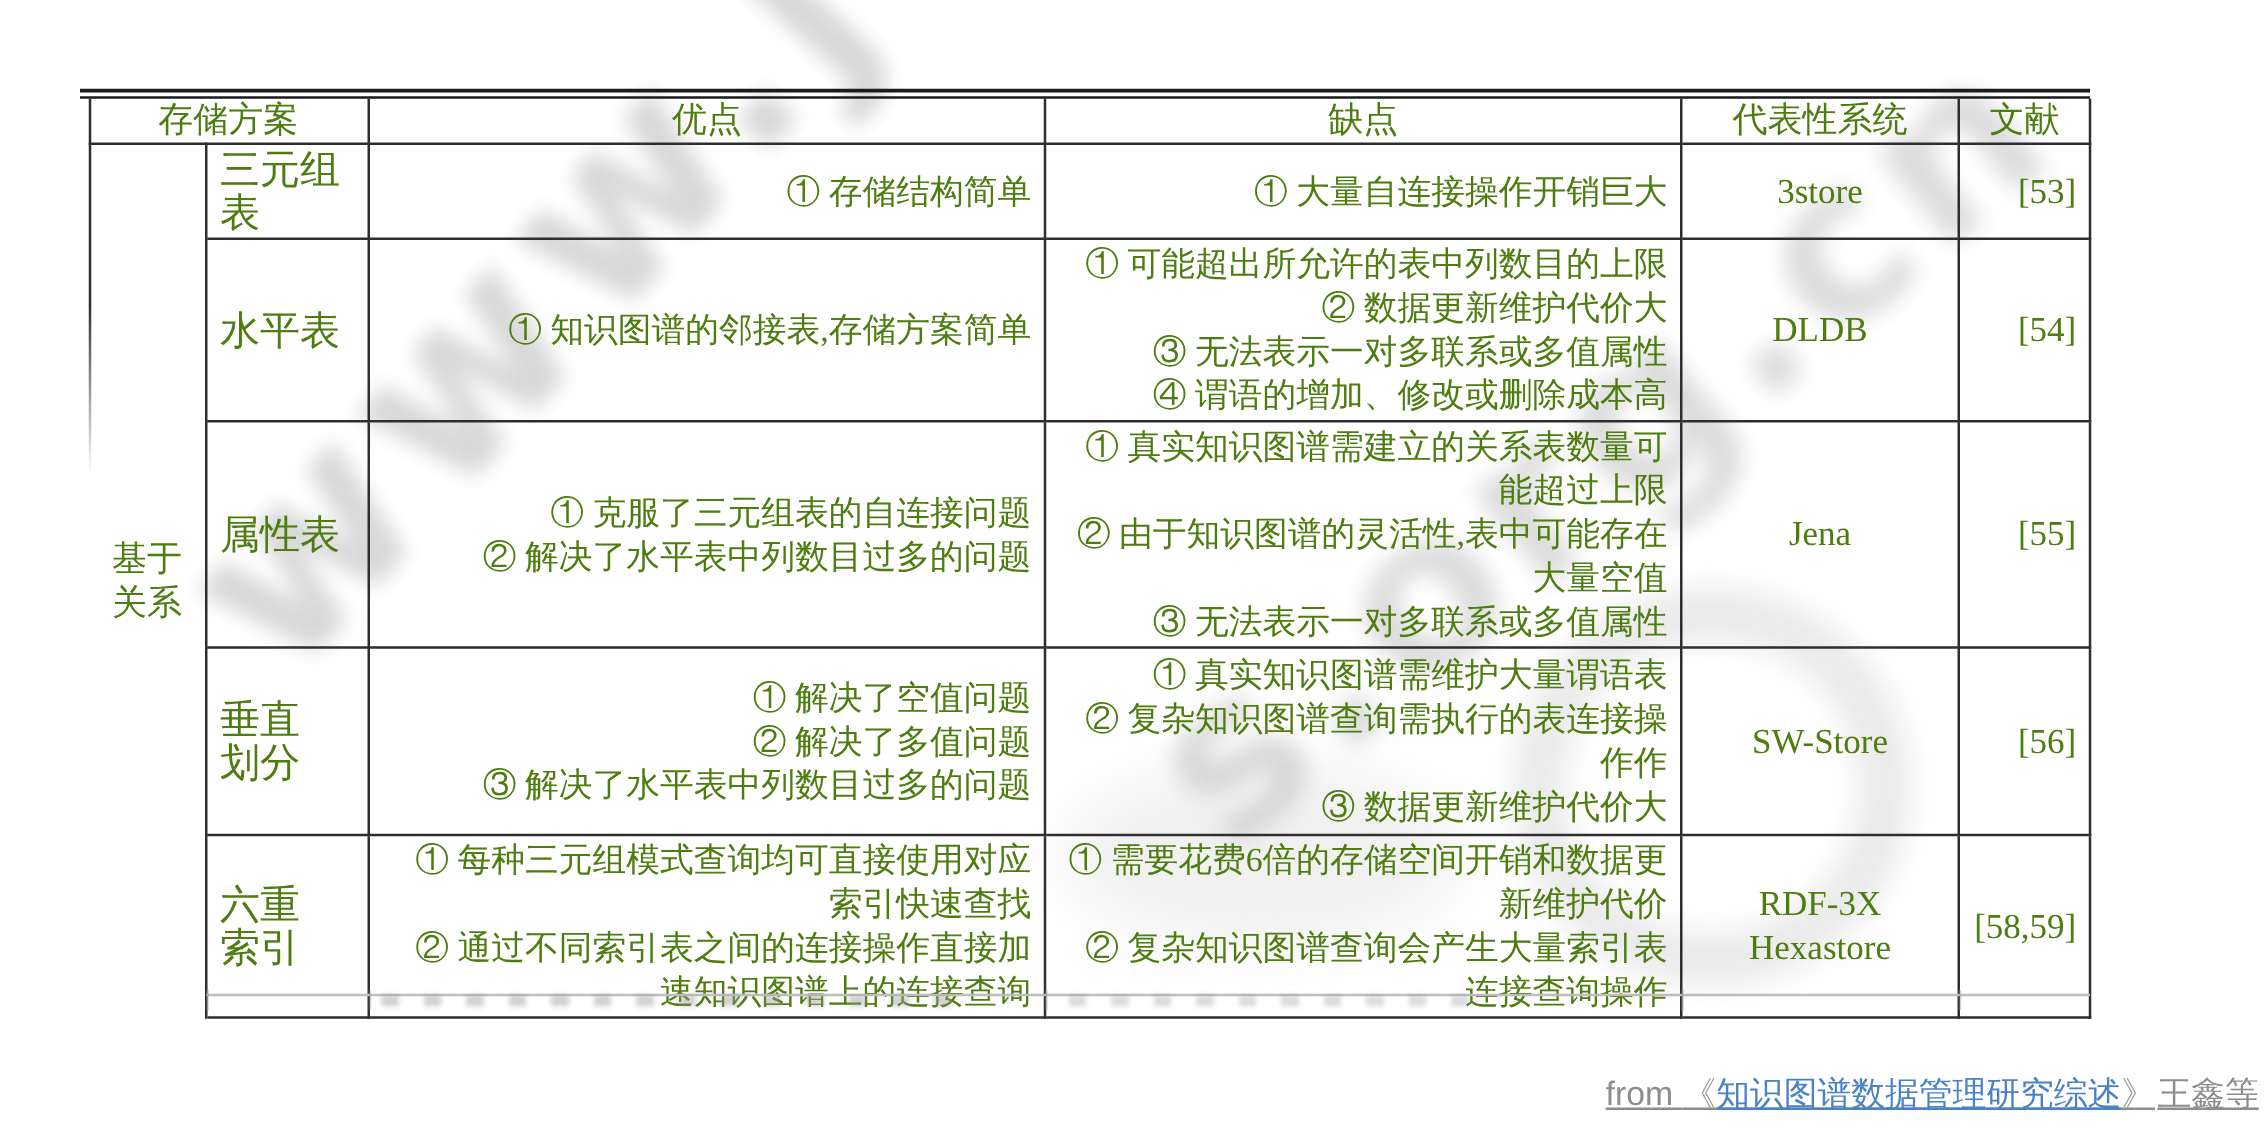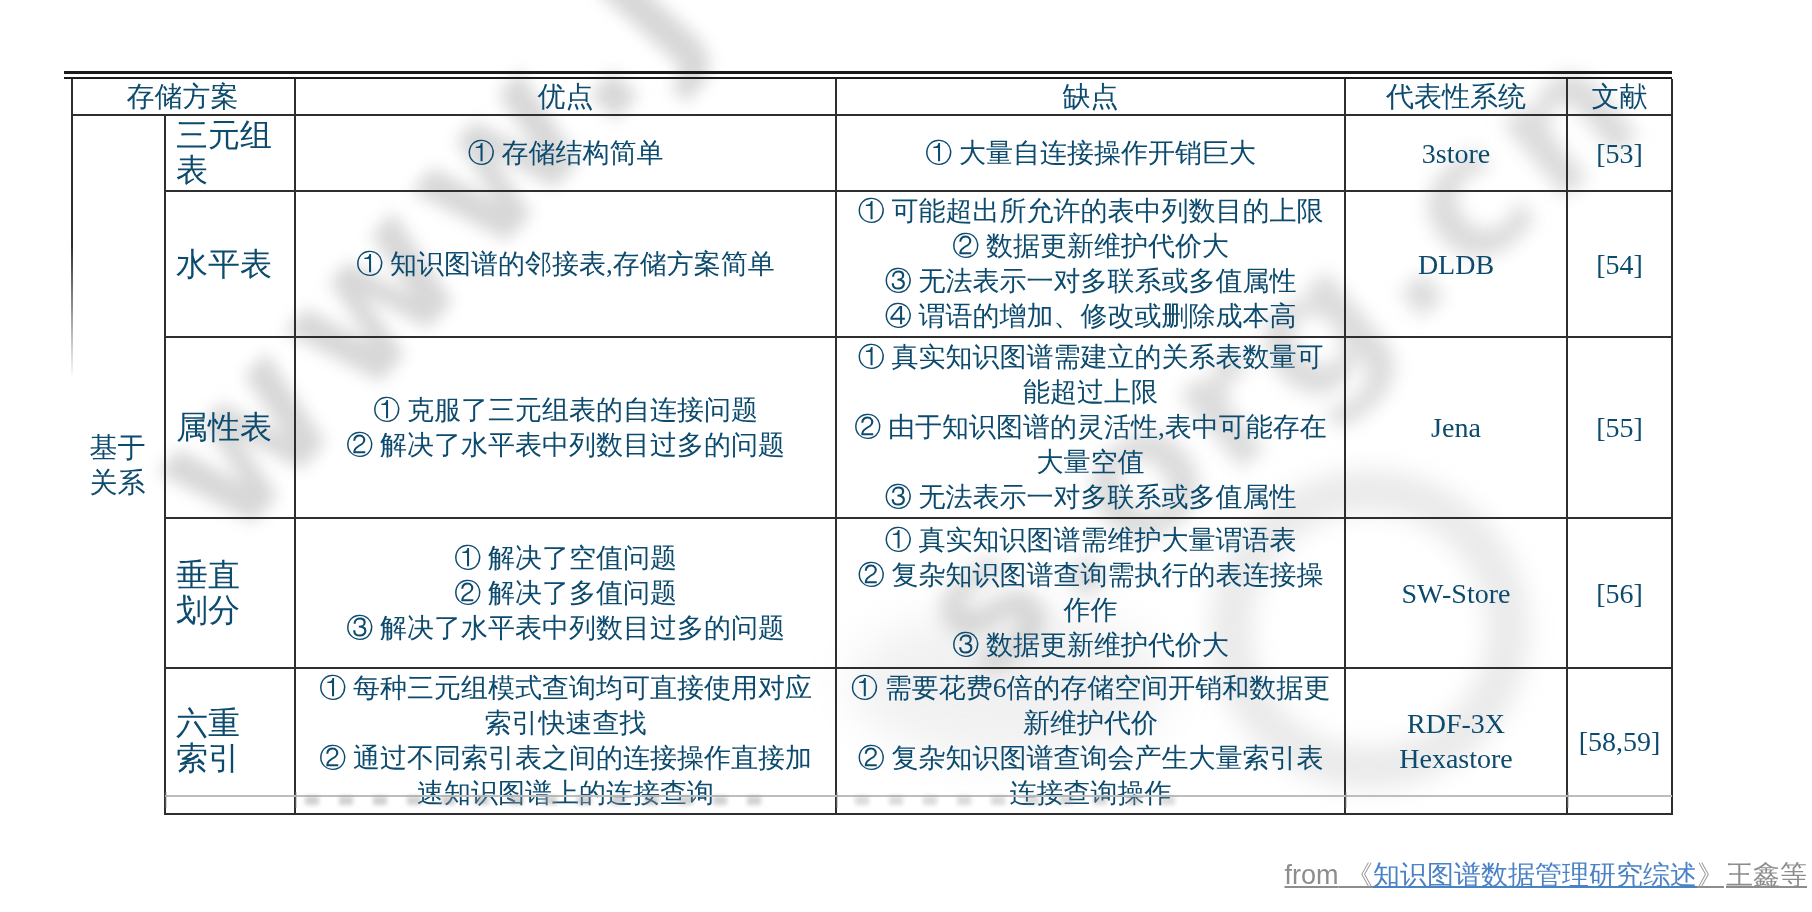--- a/index.html
+++ b/index.html
@@ -25,35 +25,35 @@
   
   .topline{position:absolute;left:64px;width:1608px;background:#1b1b1b;}
   .topline.l1{top:71px;height:3px;}
   .topline.l2{top:77px;height:2px;}
   .left-border-fade{position:absolute;left:71px;top:79px;width:2px;height:300px;
       background:linear-gradient(#2e2e2e 0%,#2e2e2e 55%,rgba(46,46,46,0) 100%);}
 
   table.paper{
     position:absolute;left:71px;top:79px;width:1601px;
     border-collapse:collapse;table-layout:fixed;
-    font-size:27px;color:#0c4a6e;
+    font-size:27px;color:#4d7c0f;
   }
   table.paper td,table.paper th{
     border:2px solid #2e2e2e;padding:2px 10px;
     font-weight:normal;vertical-align:middle;line-height:35px;
   }
   table.paper tr.hdr th{border-top:none;height:26px;font-size:28px;text-align:center;padding:0 4px;}
   .no-left{border-left:none !important;}
   .group-cell{border-left:none !important;border-bottom:none !important;
       text-align:center;white-space:pre-line;font-size:28px;}
   .scheme-cell{text-align:left;white-space:pre-line;font-size:32px;}
-  .pros-cell,.cons-cell{text-align:center;}
+  .pros-cell,.cons-cell{text-align:right;}
   .pros-cell div,.cons-cell div{margin:0;}
   .sys-cell{text-align:center;white-space:pre-line;font-size:28px;line-height:34px;margin-top:24px;}
-  .ref-cell{text-align:center;font-size:28px;}
+  .ref-cell{text-align:right;font-size:28px;}
 
   
   .bottom-ghost-line{position:absolute;left:165px;top:795px;width:1507px;height:2px;
       background:#bdbdbd;filter:blur(.5px);}
   .ghost-dashes{position:absolute;top:796px;height:9px;opacity:.45;filter:blur(2px);
       background:repeating-linear-gradient(90deg,#9a9a9a 0 14px,transparent 14px 34px);}
   .gd1{left:305px;width:470px;}
   .gd2{left:855px;width:330px;opacity:.35;}
   .vcont{position:absolute;top:792px;width:2px;height:16px;background:#8f8f8f;opacity:.4;}
 

